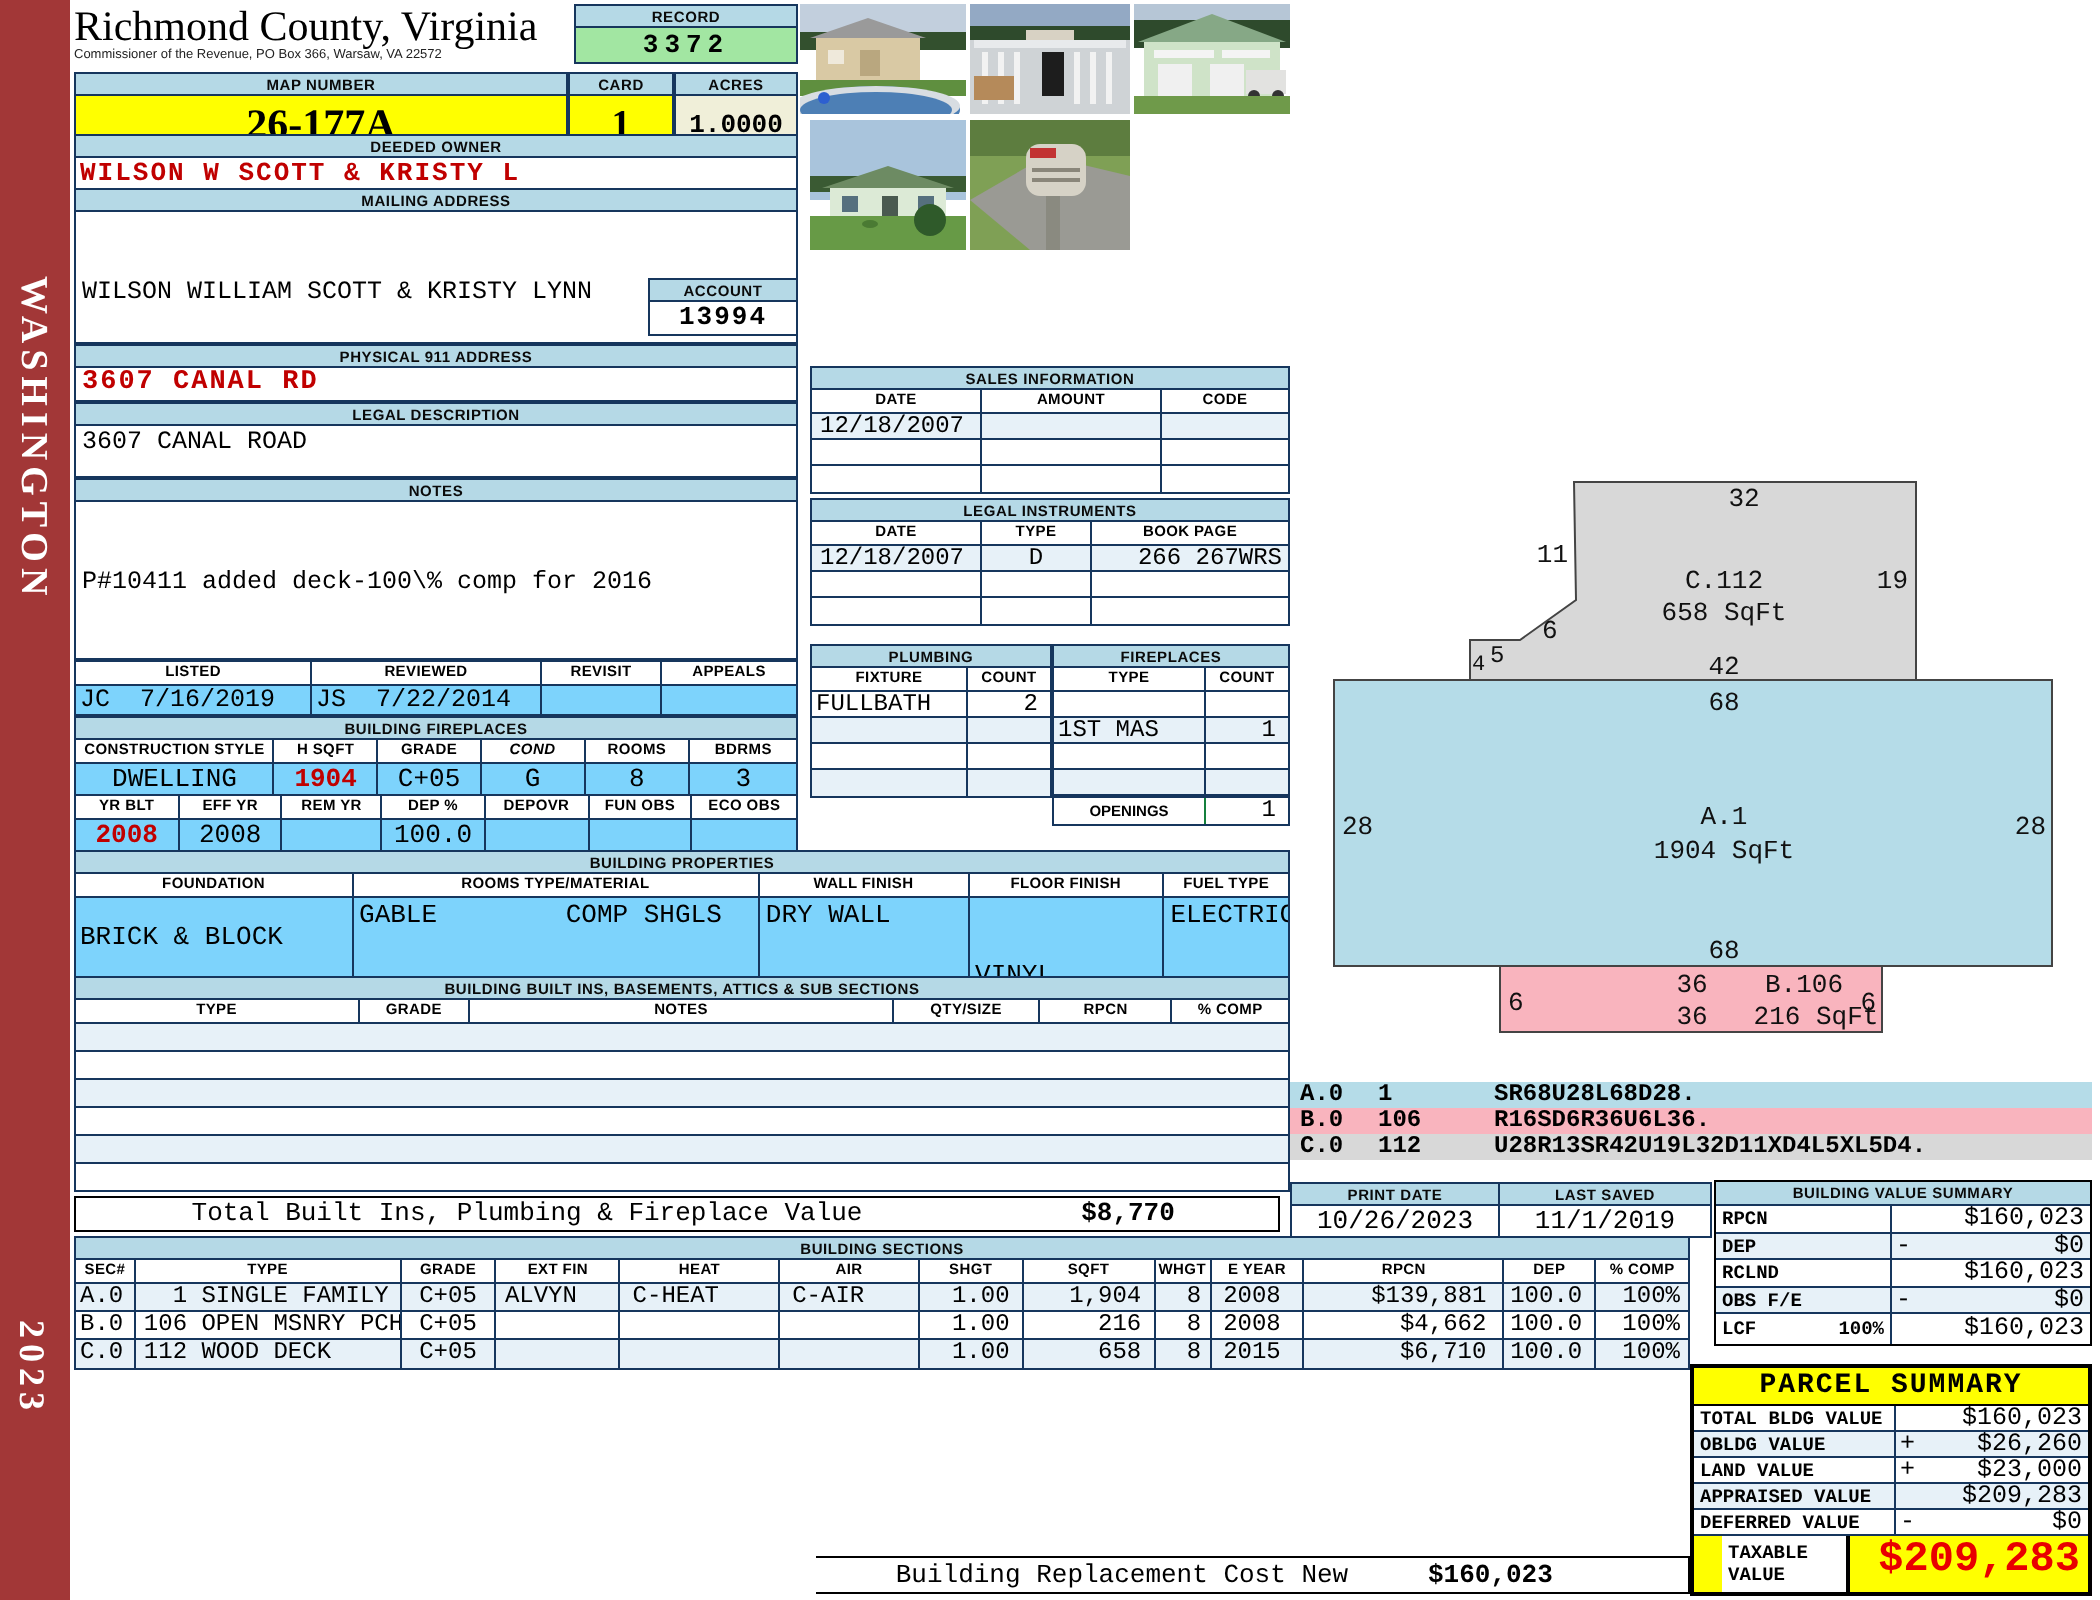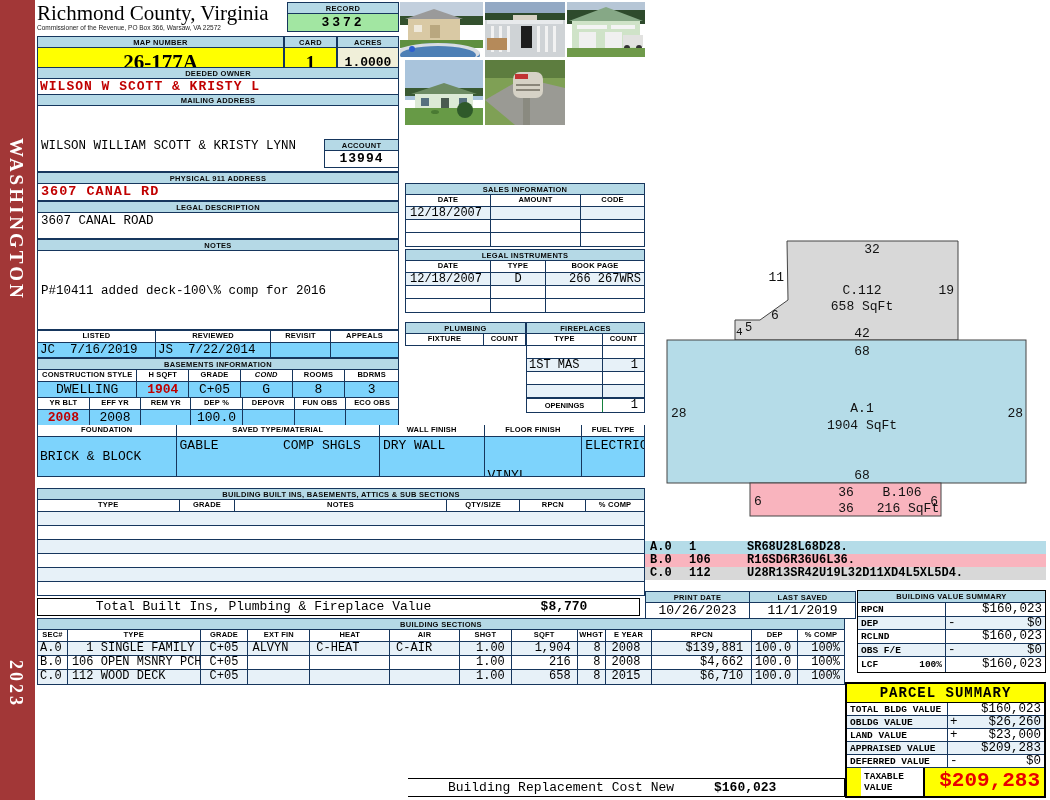--- a/index.html
+++ b/index.html
@@ -134,21 +134,21 @@
     </div>
     <div class="vrow" style="height:15px;line-height:14px;font-size:12.5px;">
       <div style="width:118px;padding-left:2px;">JC  7/16/2019</div>
       <div style="width:115px;padding-left:2px;">JS  7/22/2014</div>
       <div style="width:60px;"></div>
       <div style="width:67px;"></div>
     </div>
   </div>
 
   <div class="sec" style="left:37px;top:358px;width:362px;">
-    <div class="sh">BASEMENTS INFORMATION</div>
+    <div class="sh">BUILDING FIREPLACES</div>
     <div class="hrow">
       <div style="width:100px;">CONSTRUCTION STYLE</div>
       <div style="width:52px;">H SQFT</div>
       <div style="width:52px;">GRADE</div>
       <div style="width:52px;font-style:italic;">COND</div>
       <div style="width:53px;">ROOMS</div>
       <div style="width:53px;">BDRMS</div>
     </div>
     <div class="vrow ct" style="height:16px;line-height:15px;font-size:13px;">
       <div style="width:100px;">DWELLING</div>
@@ -172,23 +172,24 @@
       <div style="width:52px;">2008</div>
       <div style="width:50px;"></div>
       <div style="width:52px;">100.0</div>
       <div style="width:52px;"></div>
       <div style="width:52px;"></div>
       <div style="width:52px;"></div>
     </div>
   </div>
 
   <div class="sec" style="left:37px;top:425px;width:608px;">
+    <div class="sh">BUILDING PROPERTIES</div>
     <div class="hrow">
       <div style="width:139px;">FOUNDATION</div>
-      <div style="width:204px;">SAVED TYPE/MATERIAL</div>
+      <div style="width:204px;">ROOMS TYPE/MATERIAL</div>
       <div style="width:105px;">WALL FINISH</div>
       <div style="width:98px;">FLOOR FINISH</div>
       <div style="width:62px;">FUEL TYPE</div>
     </div>
     <div class="vrow" style="height:40px;font-size:13px;line-height:15px;">
       <div style="width:139px;padding:12px 0 0 2px;">BRICK &amp; BLOCK</div>
       <div style="width:204px;display:flex;justify-content:space-between;padding:1px 18px 0 3px;">
         <span>GABLE</span>
         <span>COMP SHGLS</span>
       </div>
@@ -354,20 +355,35 @@
       </div>
     </div>
   </div>
 
   <div class="sec" style="left:405px;top:322px;width:121px;">
     <div class="sh">PLUMBING</div>
     <div class="hrow">
       <div style="width:78px;">FIXTURE</div>
       <div style="width:41px;">COUNT</div>
     </div>
+    <div class="box">
+      <div class="drow">
+        <div style="width:78px;padding-left:2px;">FULLBATH</div>
+        <div class="rt" style="width:41px;padding-right:6px;">2</div>
+      </div>
+      <div class="drow tint">
+        <div style="width:78px;"></div><div style="width:41px;"></div>
+      </div>
+      <div class="drow">
+        <div style="width:78px;"></div><div style="width:41px;"></div>
+      </div>
+      <div class="drow tint">
+        <div style="width:78px;"></div><div style="width:41px;"></div>
+      </div>
+    </div>
   </div>
 
   <div class="sec" style="left:526px;top:322px;width:119px;">
     <div class="sh">FIREPLACES</div>
     <div class="hrow">
       <div style="width:76px;">TYPE</div>
       <div style="width:41px;">COUNT</div>
     </div>
     <div class="box">
       <div class="drow">

